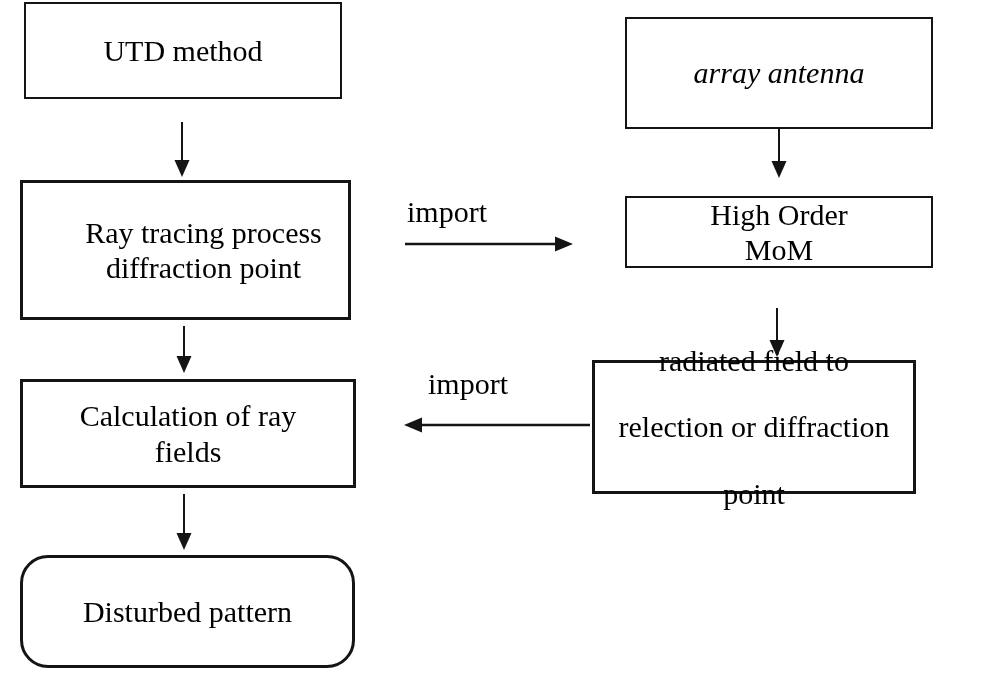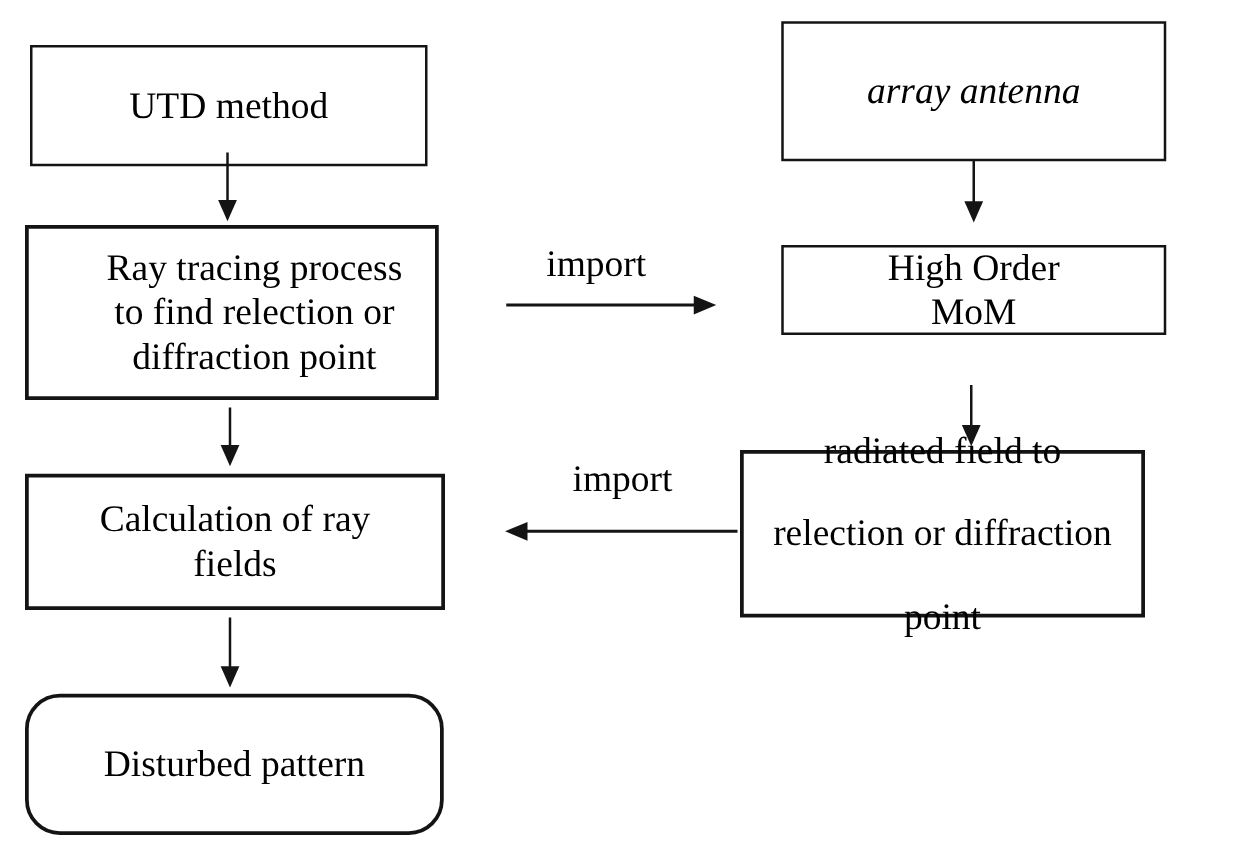--- a/index.html
+++ b/index.html
@@ -26,32 +26,31 @@
     align-items: center;
     text-align: center;
     font-size: 30px;
     line-height: 1.18;
     box-sizing: border-box;
   }
   .box.thick { border-width: 3px; }
   .ln { display: block; white-space: nowrap; }
 
   
-  #box-utd       { left: 24px;  top: 36px;  width: 318px; height: 97px; }
+  #box-utd       { left: 24px;  top: 2px;  width: 318px; height: 97px; }
   #box-array     { left: 625px; top: 17px;  width: 308px; height: 112px; font-style: italic; }
   #box-ray       { left: 20px;  top: 180px; width: 331px; height: 140px; padding-left: 36px; }
   #box-mom       { left: 625px; top: 196px; width: 308px; height: 72px; }
   #box-radiated  { left: 592px; top: 360px; width: 324px; height: 134px; gap: 31px; }
   #box-calc      { left: 20px;  top: 379px; width: 336px; height: 109px; }
   #box-disturbed { left: 20px;  top: 555px; width: 335px; height: 113px; border-radius: 28px; }
 
   .edge-label {
     position: absolute;
     font-size: 30px;
-    text-align: center;
     width: 140px;
     line-height: 1;
   }
   #label-import-top    { left: 407px; top: 197px; }
   #label-import-bottom { left: 428px; top: 369px; }
 
   #arrow-layer {
     position: absolute;
     left: 0; top: 0;
     width: 986px; height: 688px;
@@ -68,21 +67,20 @@
   <div class="box" id="box-utd">
     <span class="ln">UTD method</span>
   </div>
 
   <div class="box" id="box-array">
     <span class="ln">array antenna</span>
   </div>
 
   <div class="box thick" id="box-ray">
     <span class="ln">Ray tracing process</span>
-    <span class="ln">to find relection or</span>
     <span class="ln">diffraction point</span>
   </div>
 
   <div class="box" id="box-mom">
     <span class="ln">High Order</span>
     <span class="ln">MoM</span>
   </div>
 
   <div class="box thick" id="box-radiated">
     <span class="ln">radiated field to</span>

